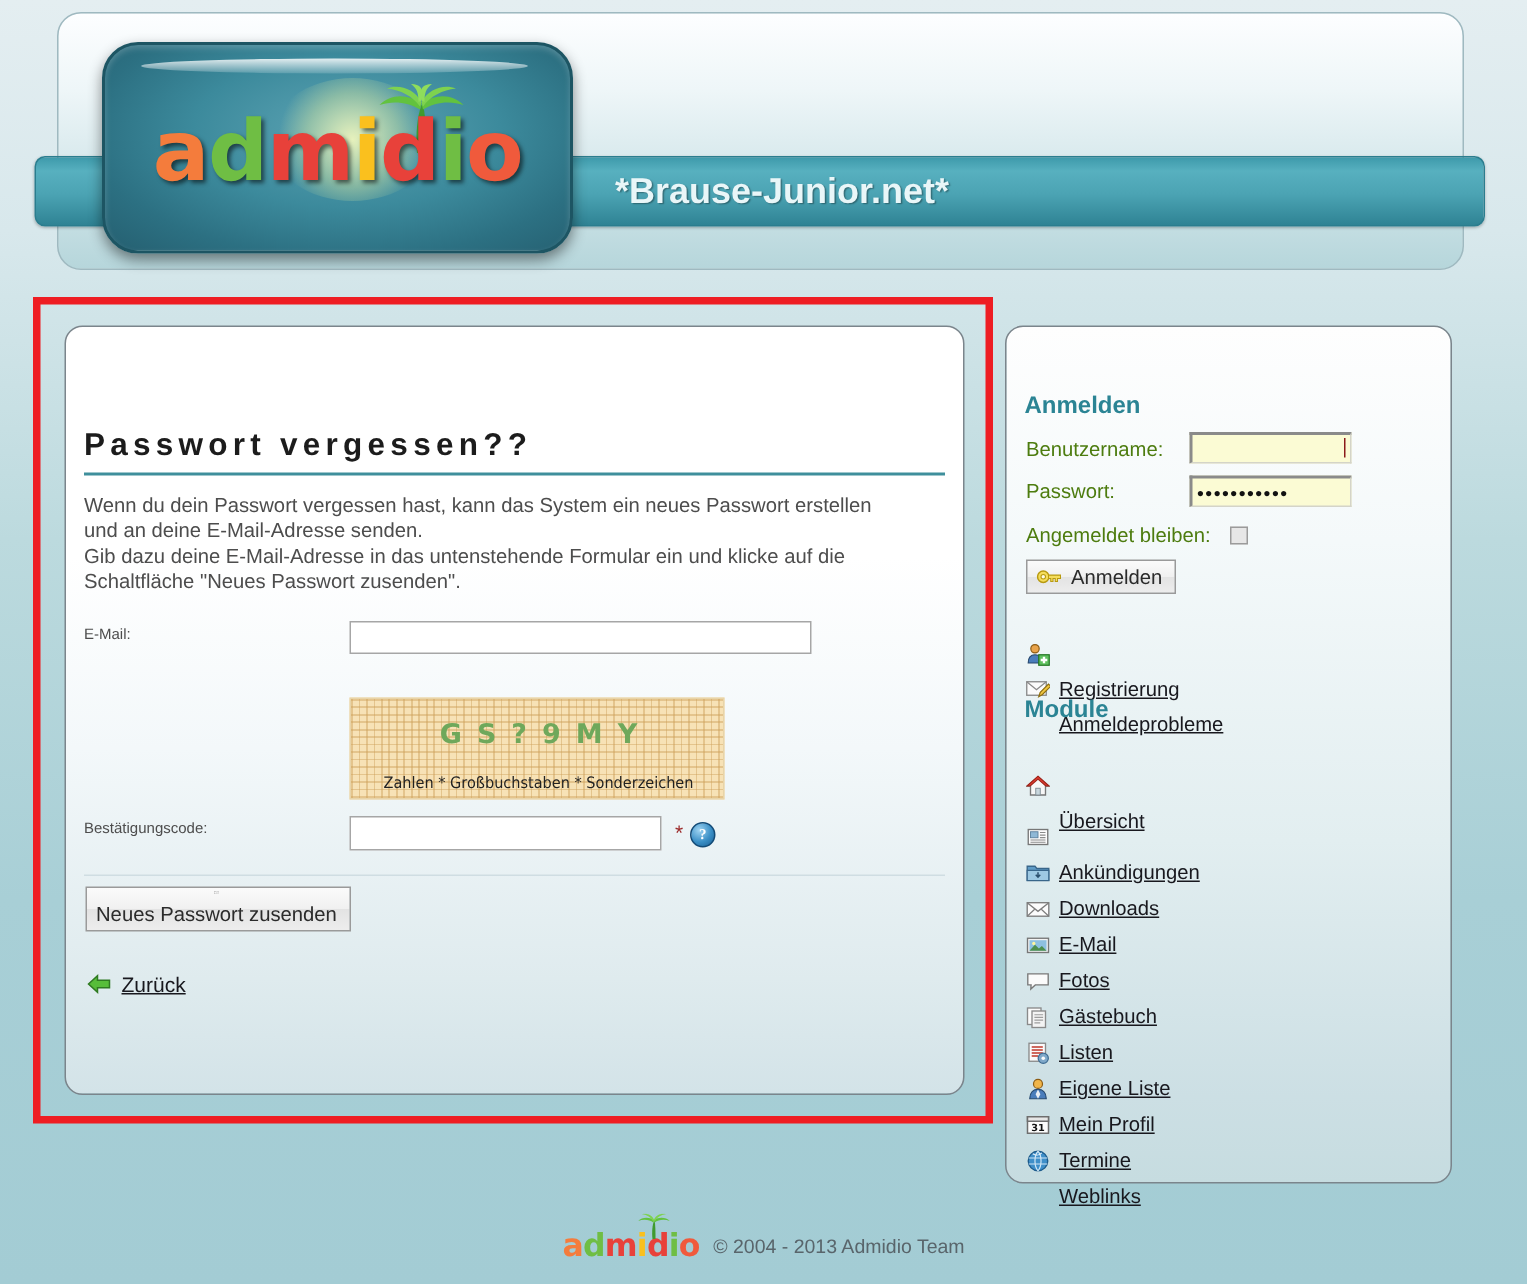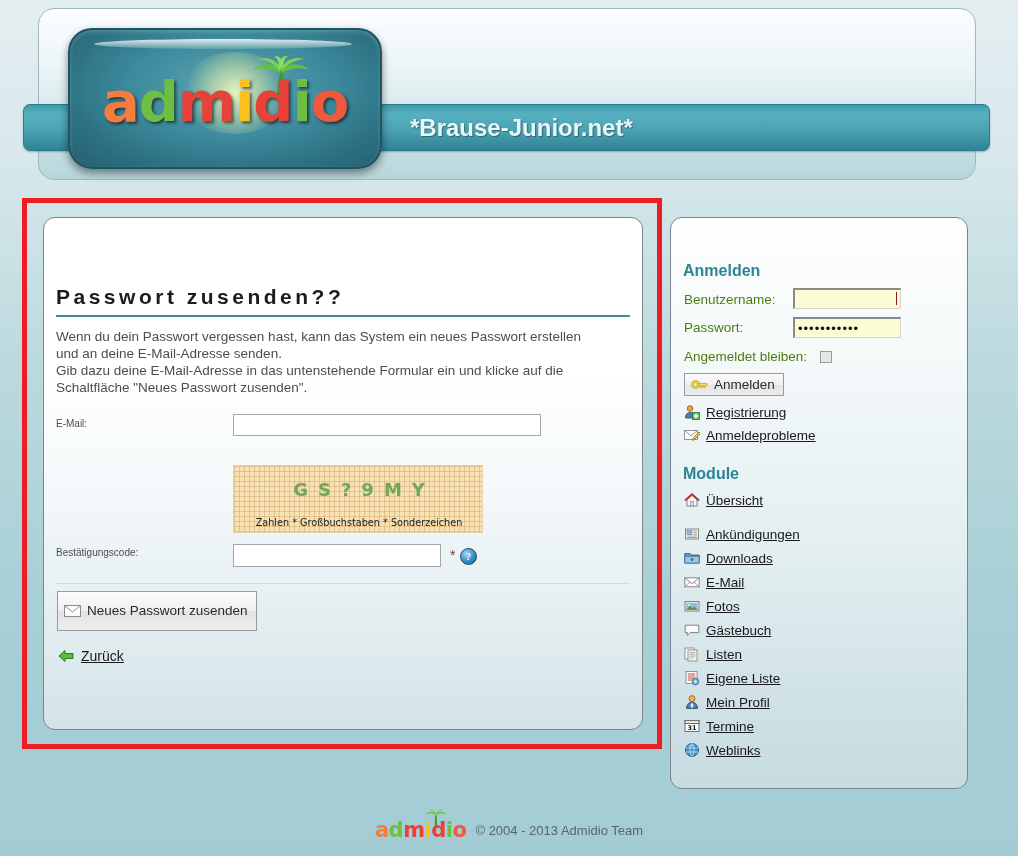--- a/index.html
+++ b/index.html
@@ -256,21 +256,22 @@
     padding: 2px 8px 3px 6px;
     cursor: pointer;
     display: inline-flex;
     align-items: center;
     gap: 6px;
     white-space: nowrap;
   }
   #btn-send {
     position: absolute;
     left: 57px; top: 591px;
-    height: 40px;
+    height: 30px;
+    flex-direction: column;
   }
 
   .back-link {
     position: absolute;
     left: 58px; top: 648px;
     display: flex; align-items: center; gap: 7px;
   }
   .back-link a {
     font-size: 14px;
     color: #18181e;
@@ -339,20 +340,21 @@
     align-items: center;
     gap: 6px;
     left: 684px;
   }
   .side-link .lnk {
     font-size: 13.5px;
     color: #18181e;
     text-decoration: underline;
     cursor: pointer;
     white-space: nowrap;
+    margin-top: 48px;
   }
   .ico {
     width: 16px; height: 16px;
     display: inline-block;
     flex: 0 0 16px;
     position: relative;
   }
 
   
   .footer {
@@ -406,21 +408,21 @@
     </svg>
     <div class="logo-word">
       <span class="lw-a">a</span><span class="lw-d1">d</span><span class="lw-m">m</span><span class="lw-i">i</span><span class="lw-d2">d</span><span class="lw-i2">i</span><span class="lw-o">o</span>
     </div>
   </div>
 </div>
 
 <div class="card main-card"></div>
 <div class="card side-card"></div>
 
-<div class="page-heading">Passwort zusenden??</div>
+<div class="page-heading">Passwort vergessen??</div>
 
 <div class="intro-text">
   <div>Wenn du dein Passwort vergessen hast, kann das System ein neues Passwort erstellen</div>
   <div>und an deine E-Mail-Adresse senden.</div>
   <div>Gib dazu deine E-Mail-Adresse in das untenstehende Formular ein und klicke auf die</div>
   <div>Schaltfläche "Neues Passwort zusenden".</div>
 </div>
 
 <div class="form-row" id="row-email">
   <div class="form-label">E-Mail:</div>

